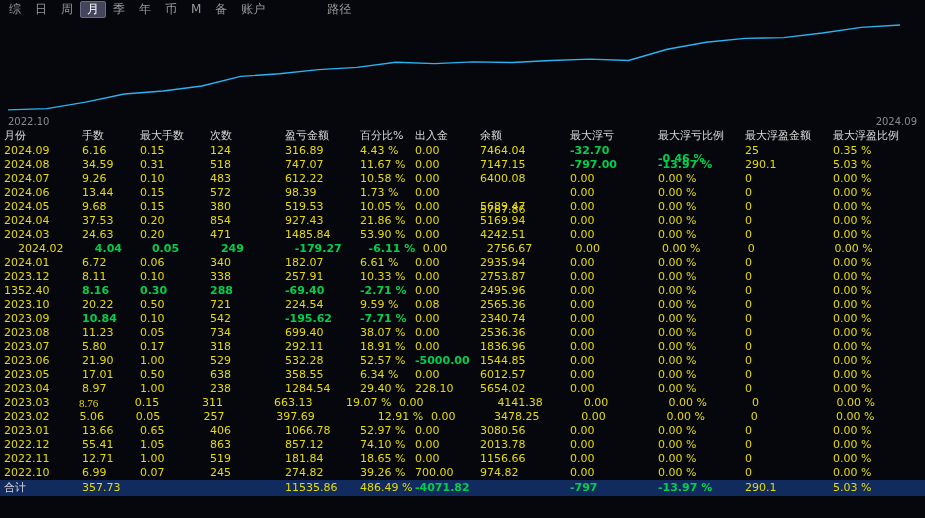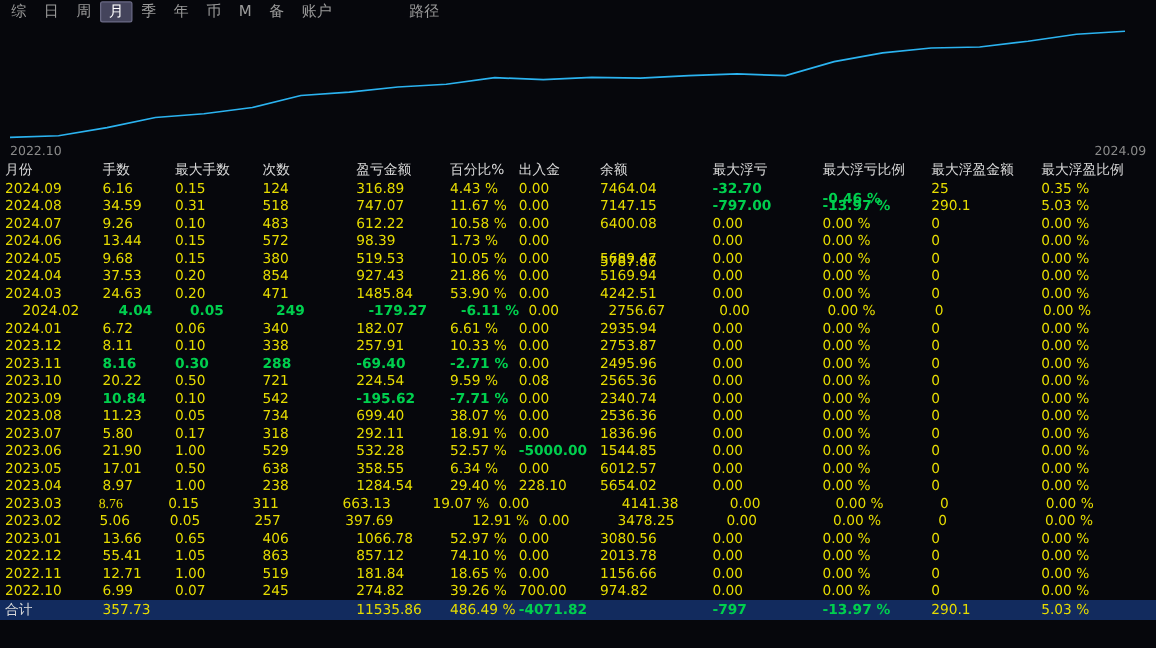--- a/index.html
+++ b/index.html
@@ -228,21 +228,21 @@
           <div class="cell" style="width: 75px;">257.91</div>
           <div class="cell" style="width: 55px;">10.33 %</div>
           <div class="cell" style="width: 65px;">0.00</div>
           <div class="cell" style="width: 90px;">2753.87</div>
           <div class="cell" style="width: 88px;">0.00</div>
           <div class="cell" style="width: 87px;">0.00 %</div>
           <div class="cell" style="width: 88px;">0</div>
           <div class="cell" style="width: 92px;">0.00 %</div>
         </div>
         <div class="trow">
-          <div class="cell" style="width: 78px;">2023.11</div>
+          <div class="cell" style="width: 78px;">1352.40</div>
           <div class="cell neg" style="width: 58px;">8.16</div>
           <div class="cell neg" style="width: 70px;">0.30</div>
           <div class="cell neg" style="width: 75px;">288</div>
           <div class="cell neg" style="width: 75px;">-69.40</div>
           <div class="cell neg" style="width: 55px;">-2.71 %</div>
           <div class="cell" style="width: 65px;">0.00</div>
           <div class="cell" style="width: 90px;">2495.96</div>
           <div class="cell" style="width: 88px;">0.00</div>
           <div class="cell" style="width: 87px;">0.00 %</div>
           <div class="cell" style="width: 88px;">0</div>

